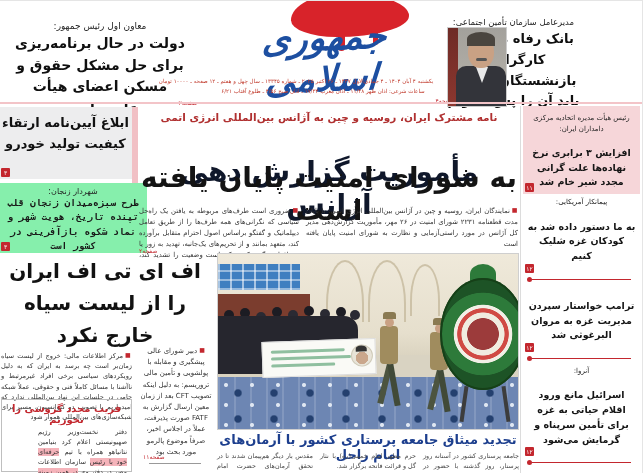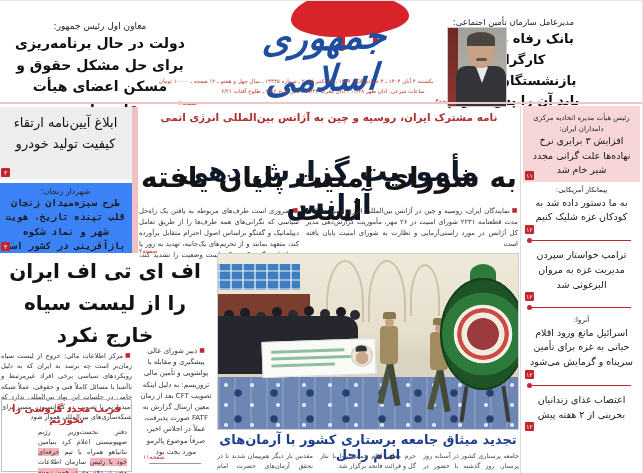--- a/index.html
+++ b/index.html
@@ -39,22 +39,22 @@
   #p-head{position:absolute;left:20px;top:8px;width:26px;height:32px;background:#c9a184;border-radius:48% 48% 46% 46%;}
   #p-hair{position:absolute;left:19px;top:4px;width:28px;height:14px;background:#4a453f;border-radius:50% 50% 0 0;}
   #p-mst{position:absolute;left:28px;top:30px;width:11px;height:3px;background:#555;border-radius:2px;}
   #p-suit{position:absolute;left:8px;top:38px;width:50px;height:40px;background:#33343a;border-radius:10px 10px 0 0;}
   #p-shirt{position:absolute;left:28px;top:39px;width:12px;height:16px;background:#e9e9e9;
            clip-path:polygon(0 0,100% 0,50% 100%);}
   #top-divider{left:0;top:101px;width:643px;height:2px;background:#f3c4c8;}
   
   #left-accent{left:133px;top:106px;width:6px;height:146px;background:#f1c0c5;}
   #auto-box{left:0;top:106px;width:133px;height:72px;background:#ededee;}
-  #auto-box .headline{font-size:13px;font-weight:normal;color:#111;line-height:1.6;padding-top:6px;}
-  #zanjan-box{left:0;top:182px;width:133px;height:70px;background:#3b82f6;}
+  #auto-box .headline{font-size:13px;font-weight:bold;color:#111;line-height:1.6;padding-top:6px;}
+  #zanjan-box{left:0;top:182px;width:148px;height:70px;background:#86efac;}
   #zanjan-box .kicker{font-size:8px;padding-top:4px;}
   #zanjan-box .headline{font-size:9.5px;font-weight:bold;color:#181818;line-height:1.5;padding:1px 4px 0 4px;font-family:Liberation Mono, monospace;}
   #fatf-headline{left:0;top:254px;width:212px;font-size:20px;font-weight:bold;color:#121212;line-height:1.6;text-align:center;}
   #fatf-bullet{left:2px;top:349px;width:131px;font-size:6.6px;color:#333;line-height:1.55;}
   #side-bullet{left:140px;top:344px;width:74px;font-size:7px;color:#333;line-height:1.6;text-align:center;}
   #side-pref{left:144px;top:452px;}
   #side-divline{left:150px;top:462px;width:52px;height:1px;background:#999;}
   #grossi-box{left:2px;top:398px;width:131px;height:73px;border:1px solid #bfbfbf;padding:3px 4px;box-sizing:border-box;}
   #grossi-box .headline{font-size:10px;font-weight:bold;color:#c3272e;text-align:center;margin-bottom:3px;}
   #grossi-box .body{font-size:6.6px;color:#333;line-height:1.5;padding-left:32px;}
@@ -108,21 +108,21 @@
   #ph-floor{position:absolute;left:140px;bottom:46px;width:162px;height:28px;background:#d9d3c2;}
   
   #cap-headline{left:218px;top:431px;width:302px;font-size:13px;font-weight:bold;color:#1d3f8e;text-align:center;}
   #cap-cols{left:218px;top:451px;width:302px;display:flex;gap:7px;}
   .cap-col{flex:1;font-size:6.4px;color:#444;line-height:1.55;text-align:justify;}
   
   #sb-sep{left:521px;top:105px;width:1px;height:368px;background:#dcdcdc;}
   #sidebar{left:524px;top:105px;width:117px;display:flex;flex-direction:column;}
   .sb-item{position:relative;text-align:center;padding:3px 4px 11px 4px;}
   .sb-item .kicker{font-size:7px;line-height:1.5;}
-  .sb-item .headline{font-size:9.5px;font-weight:normal;color:#151515;line-height:1.55;margin-top:0;}
+  .sb-item .headline{font-size:9.5px;font-weight:bold;color:#151515;line-height:1.55;margin-top:12px;}
   #sb1{background:#f6d6d9;padding-top:7px;padding-bottom:4px;}
   .sdiv{position:relative;height:1px;background:#c3272e;width:84%;margin:4px auto 4px auto;}
   .sdiv i{position:absolute;left:-5px;top:-2px;width:5px;height:5px;border-radius:50%;background:#c3272e;}
 </style>
 </head>
 <body>
 
 <div id="page">
 
   <div id="top-left" class="abs ctr">

